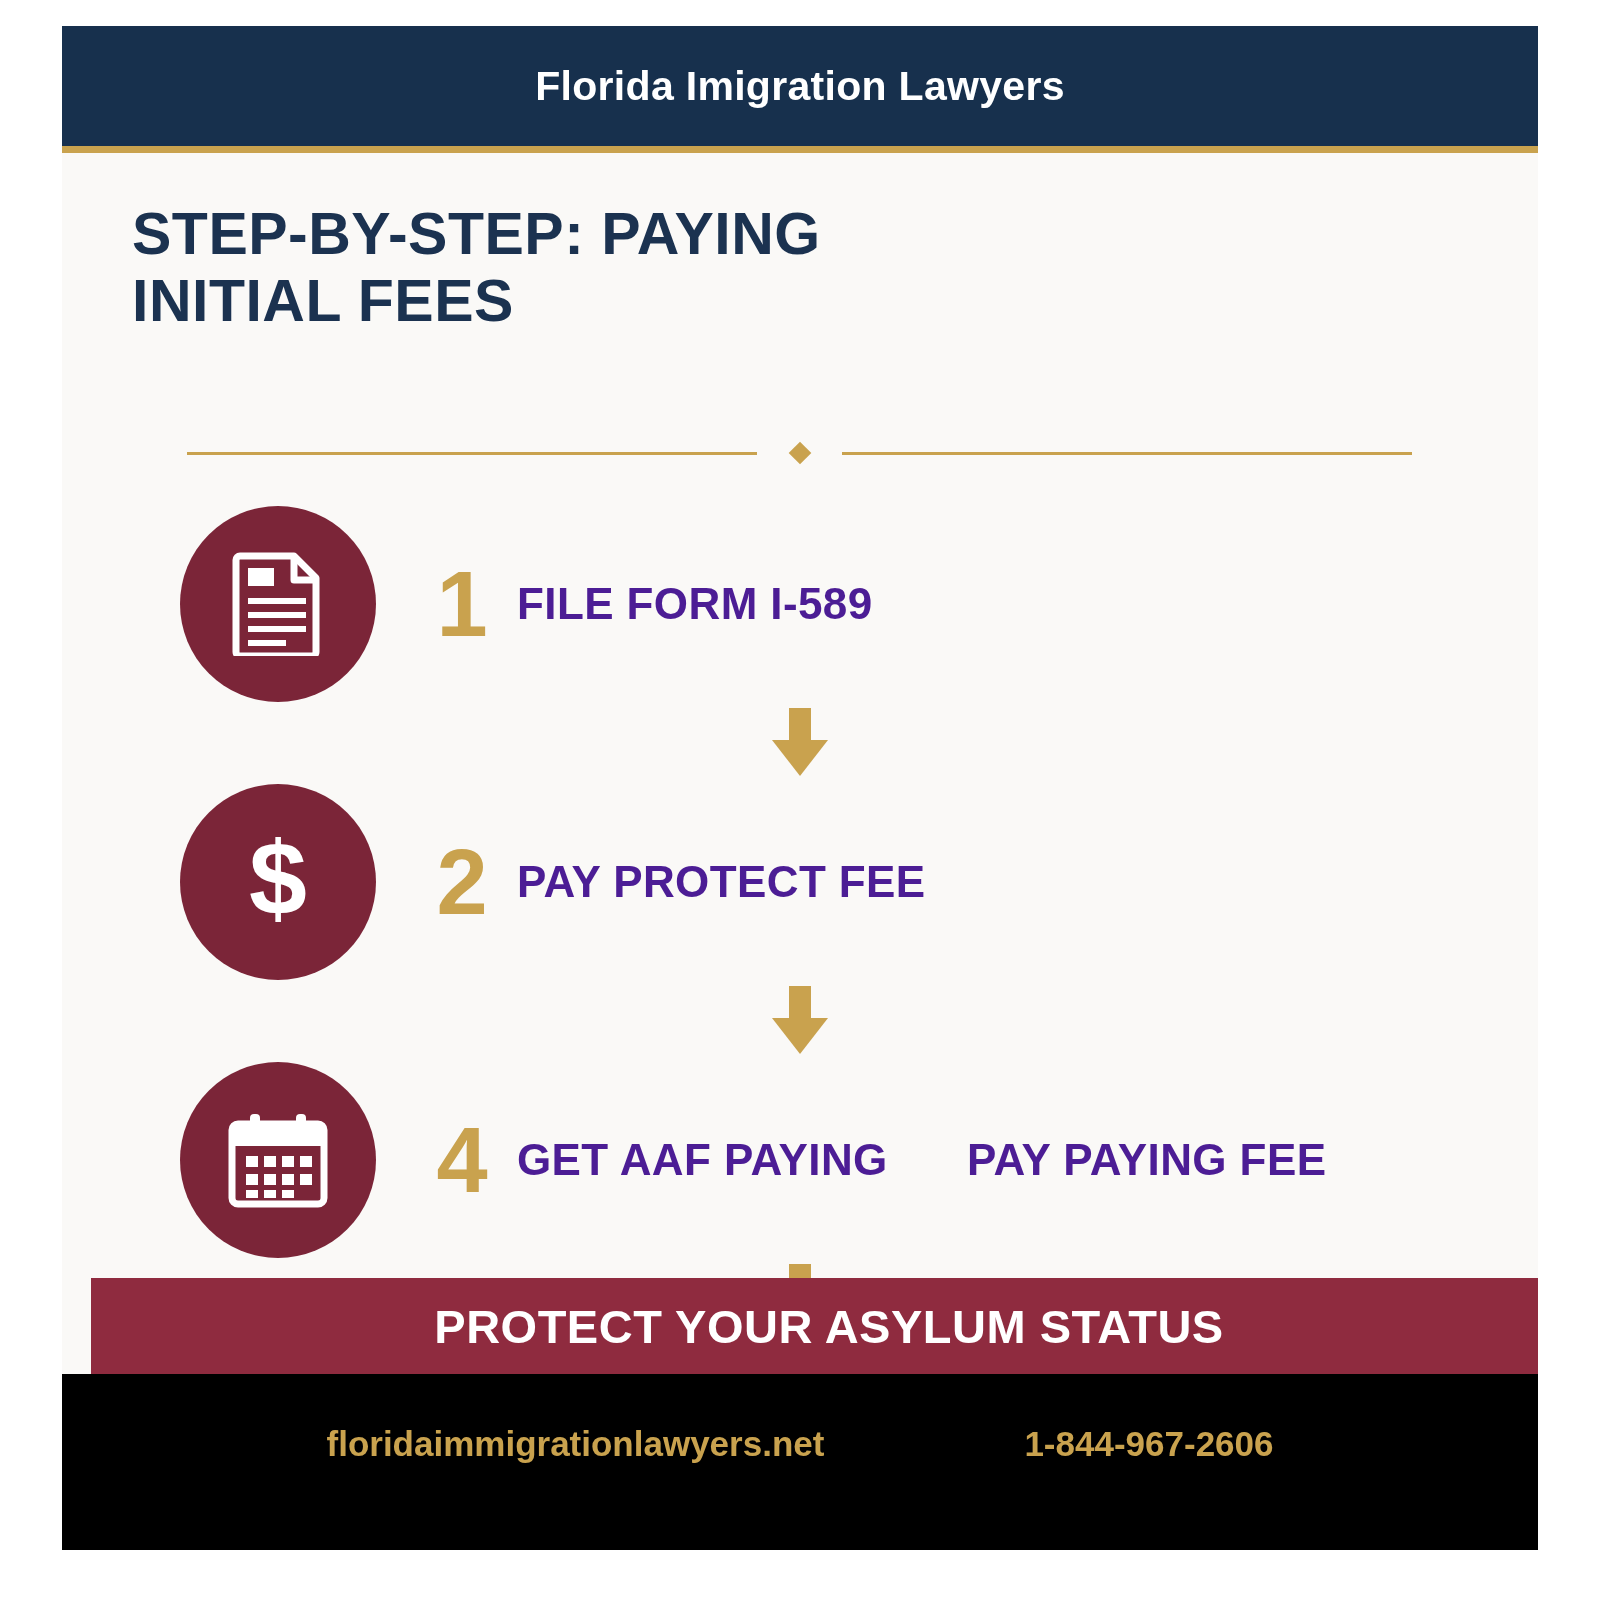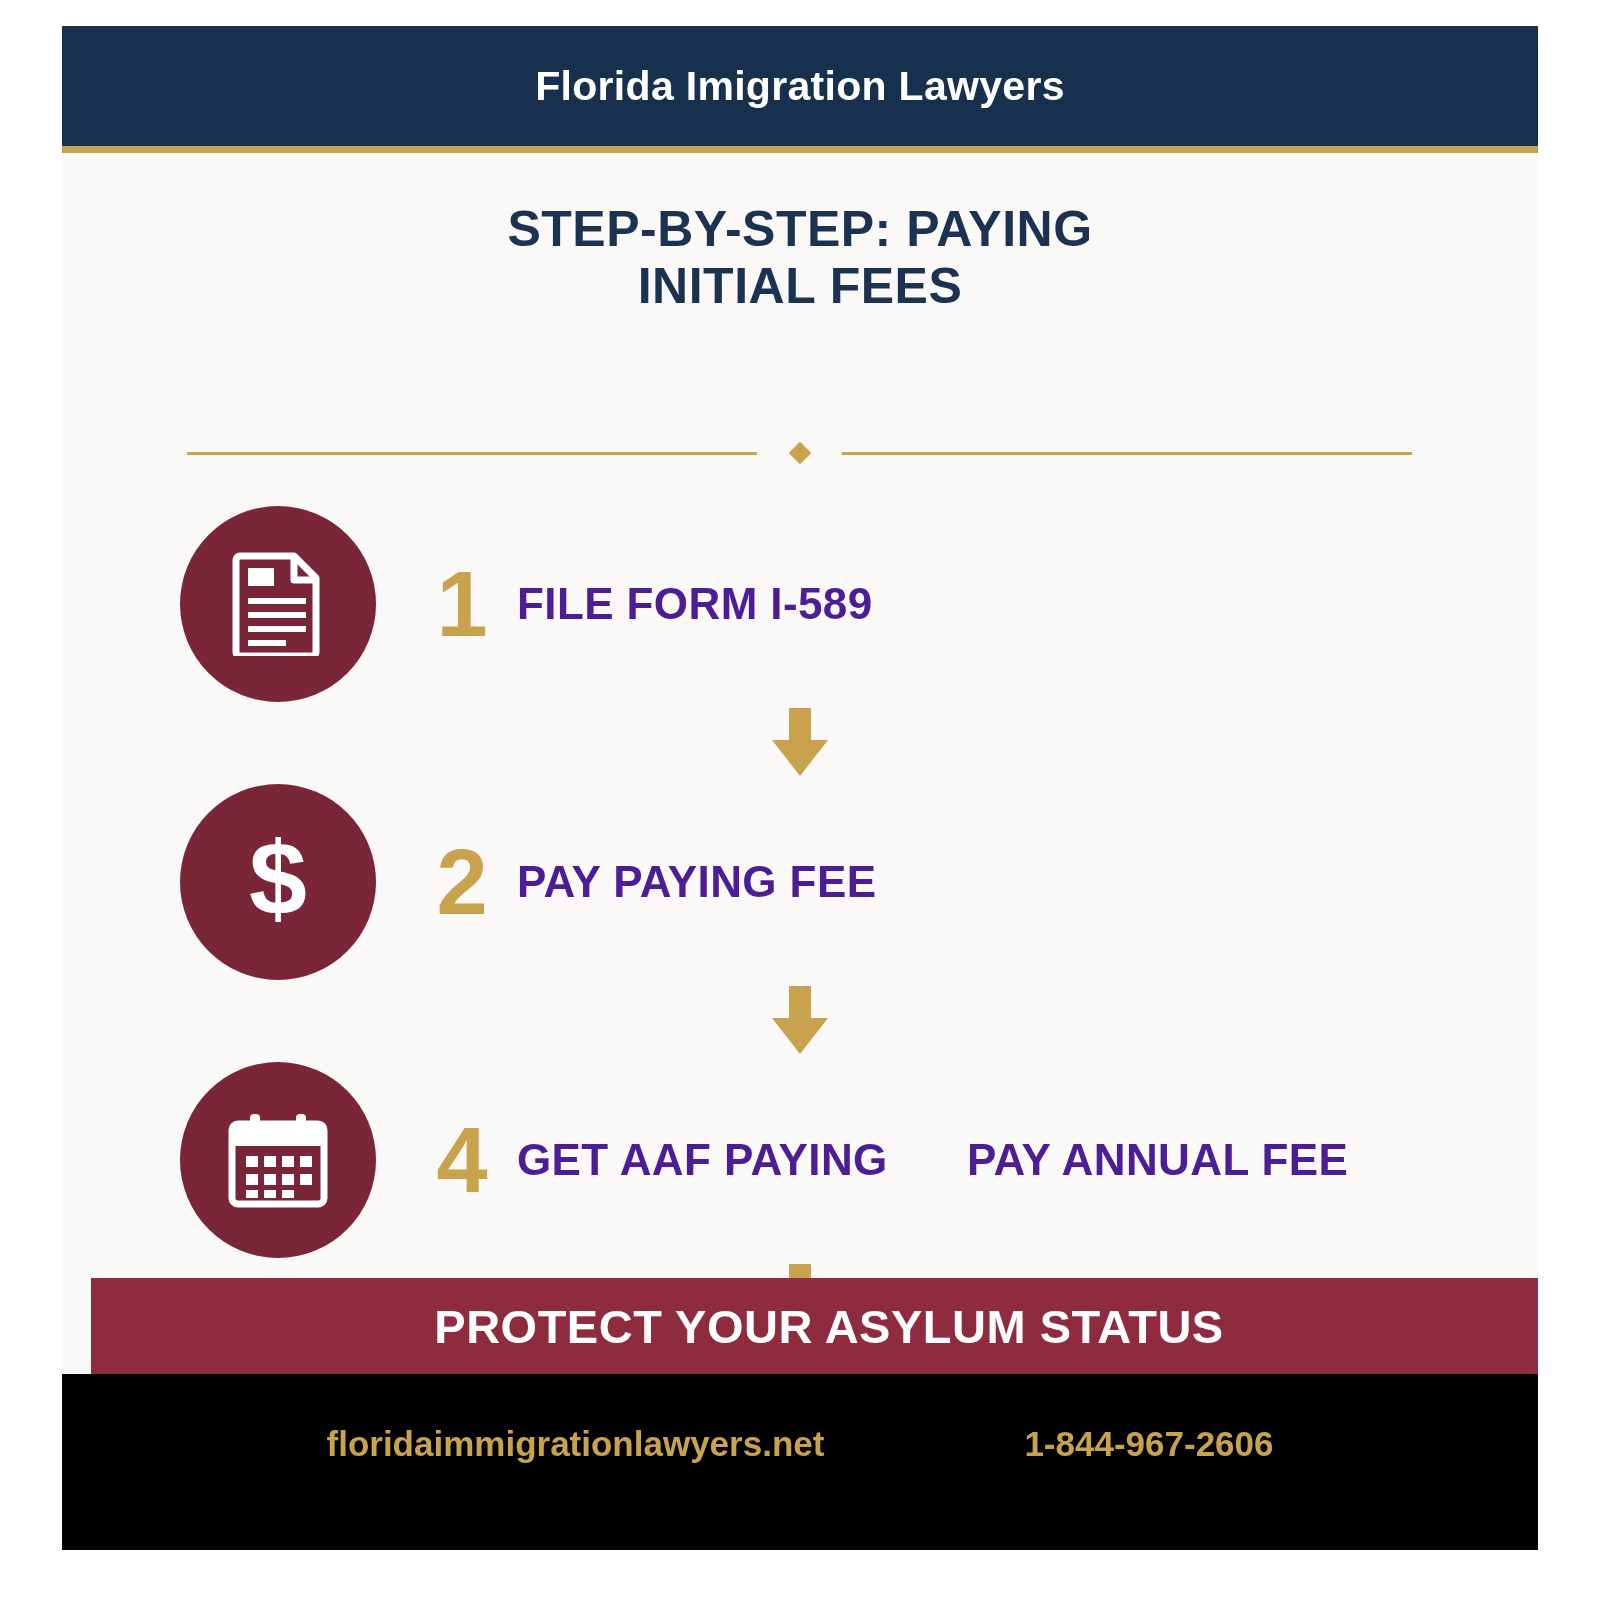--- a/index.html
+++ b/index.html
@@ -56,23 +56,23 @@
     height: 7px;
     background: #c9a24e;
   }
 
   
   .main-title {
     position: absolute;
     left: 70px;
     top: 175px;
     width: 1336px;
-    text-align: center;
+    text-align: left;
     color: #1b3250;
-    font-size: 50px;
+    font-size: 59px;
     line-height: 1.13;
     font-weight: bold;
     letter-spacing: 0.5px;
   }
 
   
   .divider {
     position: absolute;
     left: 125px;
     top: 415px;
@@ -254,21 +254,21 @@
         </svg>
       </div>
 
       <div class="step-row">
         <div class="step-icon">
           <svg width="86" height="104" viewBox="0 0 86 104" aria-hidden="true">
             <text x="43" y="84" text-anchor="middle" font-family="Liberation Sans, sans-serif" font-size="104" font-weight="bold" fill="#ffffff">$</text>
           </svg>
         </div>
         <div class="step-number">2</div>
-        <div class="step-label">PAY PAYING FEE</div>
+        <div class="step-label">PAY PROTECT FEE</div>
       </div>
 
       <div class="arrow">
         <svg width="66" height="70" viewBox="0 0 66 70" aria-hidden="true">
           <rect x="22" y="0" width="22" height="36" fill="#c9a24e"></rect>
           <path d="M5 32 L61 32 L33 68 Z" fill="#c9a24e"></path>
         </svg>
       </div>
 
       <div class="step-row">
@@ -286,21 +286,21 @@
             <rect x="36" y="62" width="12" height="11" fill="#ffffff"></rect>
             <rect x="54" y="62" width="12" height="11" fill="#ffffff"></rect>
             <rect x="72" y="62" width="12" height="11" fill="#ffffff"></rect>
             <rect x="18" y="78" width="12" height="8" fill="#ffffff"></rect>
             <rect x="36" y="78" width="12" height="8" fill="#ffffff"></rect>
             <rect x="54" y="78" width="12" height="8" fill="#ffffff"></rect>
           </svg>
         </div>
         <div class="step-number">4</div>
         <div class="step-label">GET AAF PAYING</div>
-        <div class="step-label extra">PAY ANNUAL FEE</div>
+        <div class="step-label extra">PAY PAYING FEE</div>
       </div>
 
       <div class="arrow">
         <svg width="66" height="70" viewBox="0 0 66 70" aria-hidden="true">
           <rect x="22" y="0" width="22" height="36" fill="#c9a24e"></rect>
           <path d="M5 32 L61 32 L33 68 Z" fill="#c9a24e"></path>
         </svg>
       </div>
 
     </div>

